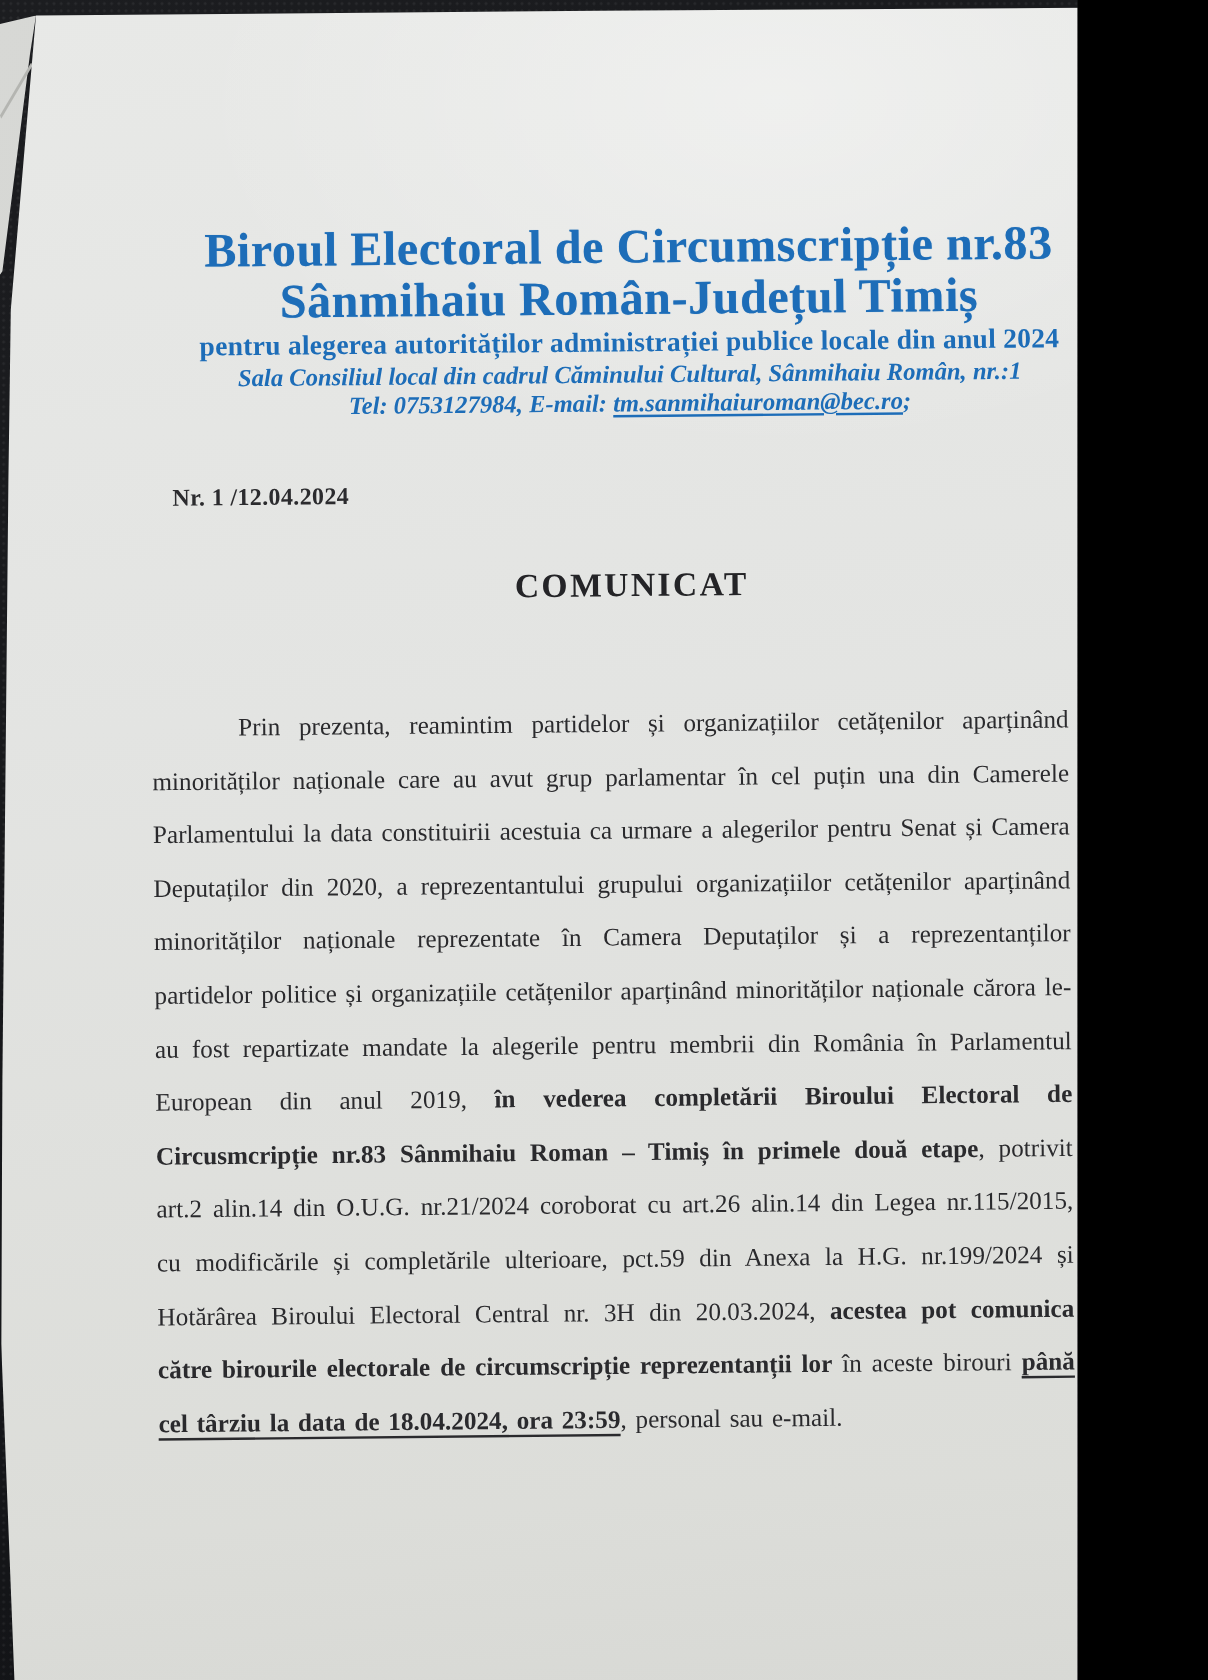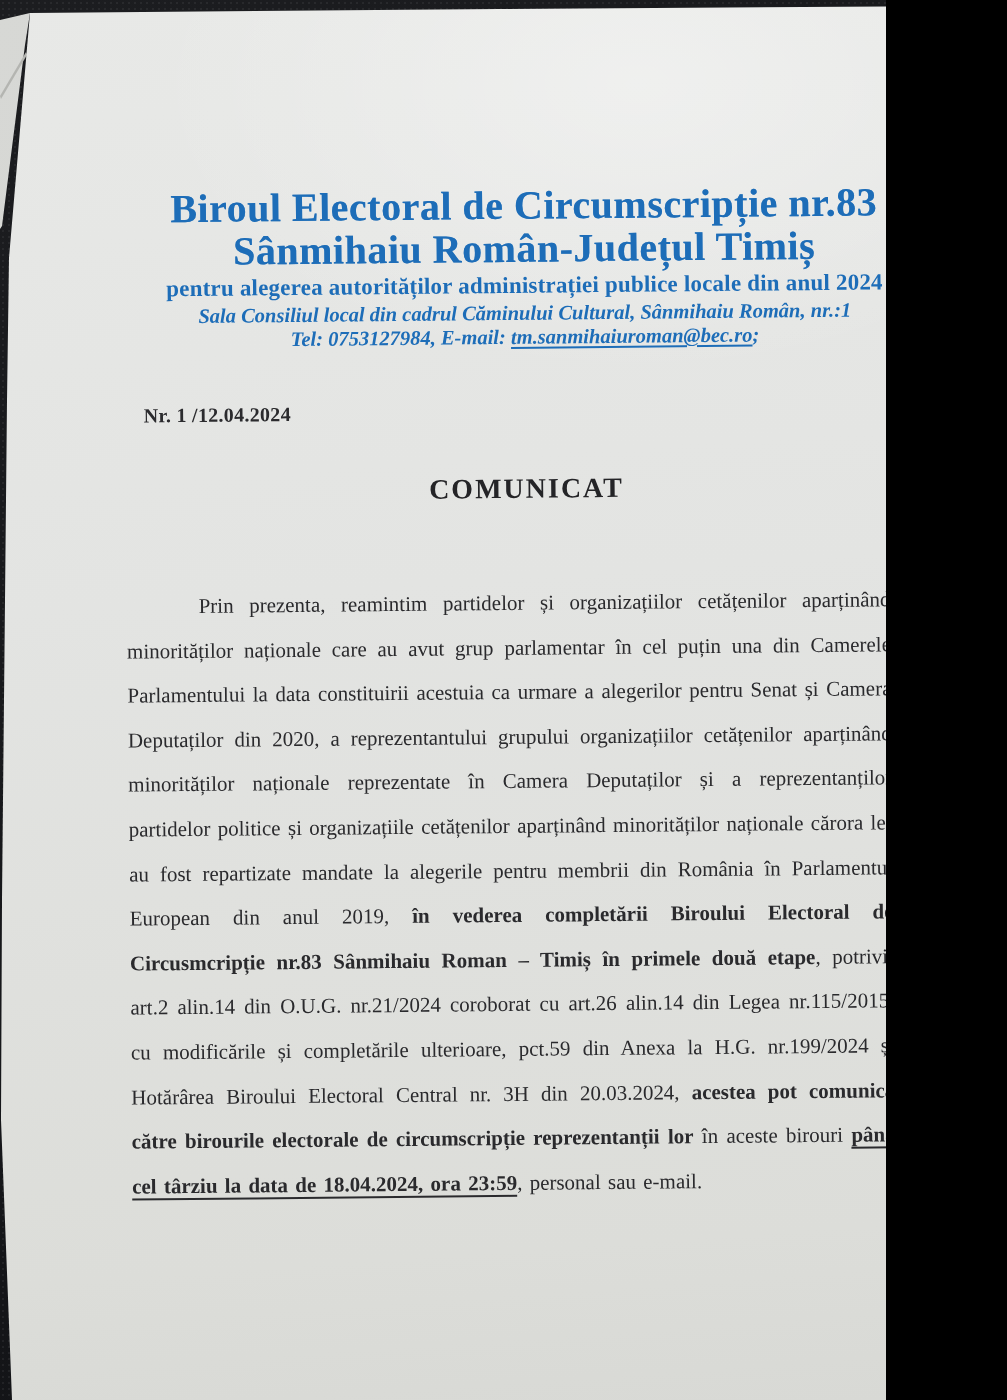--- a/index.html
+++ b/index.html
@@ -4,20 +4,21 @@
 <style>
   html,body{margin:0;padding:0;background:#000;}
   .scene{
     position:relative;
     width:886px;height:1400px;
     overflow:hidden;
     background:
       radial-gradient(900px 700px at 100% 88%, rgba(112,102,122,0.55), rgba(0,0,0,0) 60%),
       linear-gradient(150deg,#1c1d20 0%, #17181b 45%, #101114 100%);
     font-family:"Liberation Serif","DejaVu Serif",serif;
+    padding-left:12px;
   }
   .scene::before{ 
     content:"";position:absolute;inset:0;
     background-image:radial-gradient(rgba(255,255,255,0.06) 1px, transparent 1.4px);
     background-size:6px 6px;
     pointer-events:none;
   }
   .stack-sheet{
     position:absolute;inset:0;
     background:linear-gradient(110deg,#d7d8d5,#cfd0cc);

